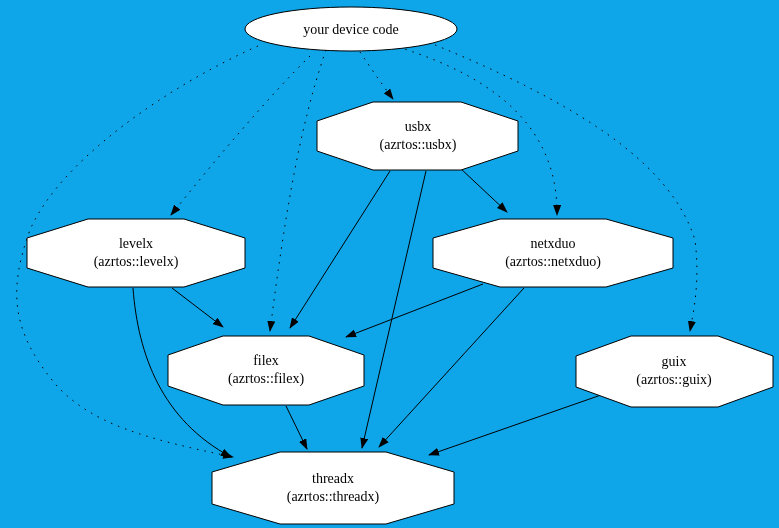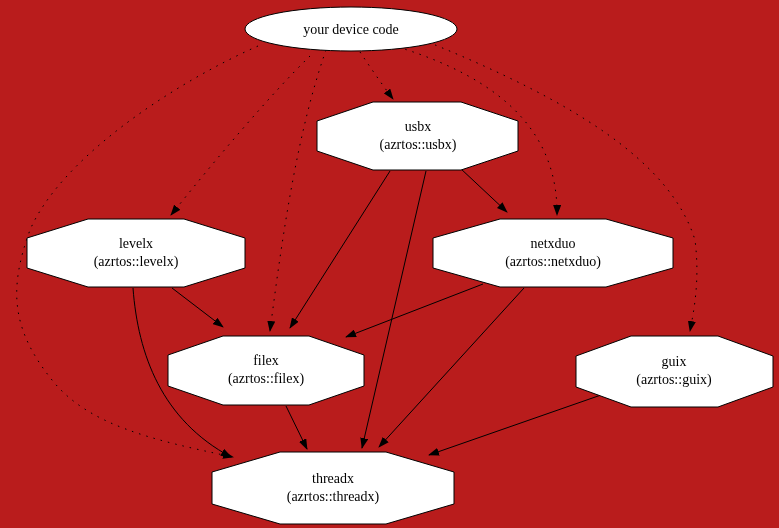--- a/index.html
+++ b/index.html
@@ -4,21 +4,21 @@
 <style>
   html, body {
     margin: 0;
     padding: 0;
     background: #ffffff;
   }
   .canvas {
     position: relative;
     width: 779px;
     height: 528px;
-    background: #b91c1c;
+    background: #0ea5e9;
     font-family: "Liberation Serif", "DejaVu Serif", serif;
   }
   svg { display: block; }
   .node-shape {
     fill: #ffffff;
     stroke: #000000;
     stroke-width: 1;
   }
   .node-label {
     font-family: "Liberation Serif", "DejaVu Serif", serif;

